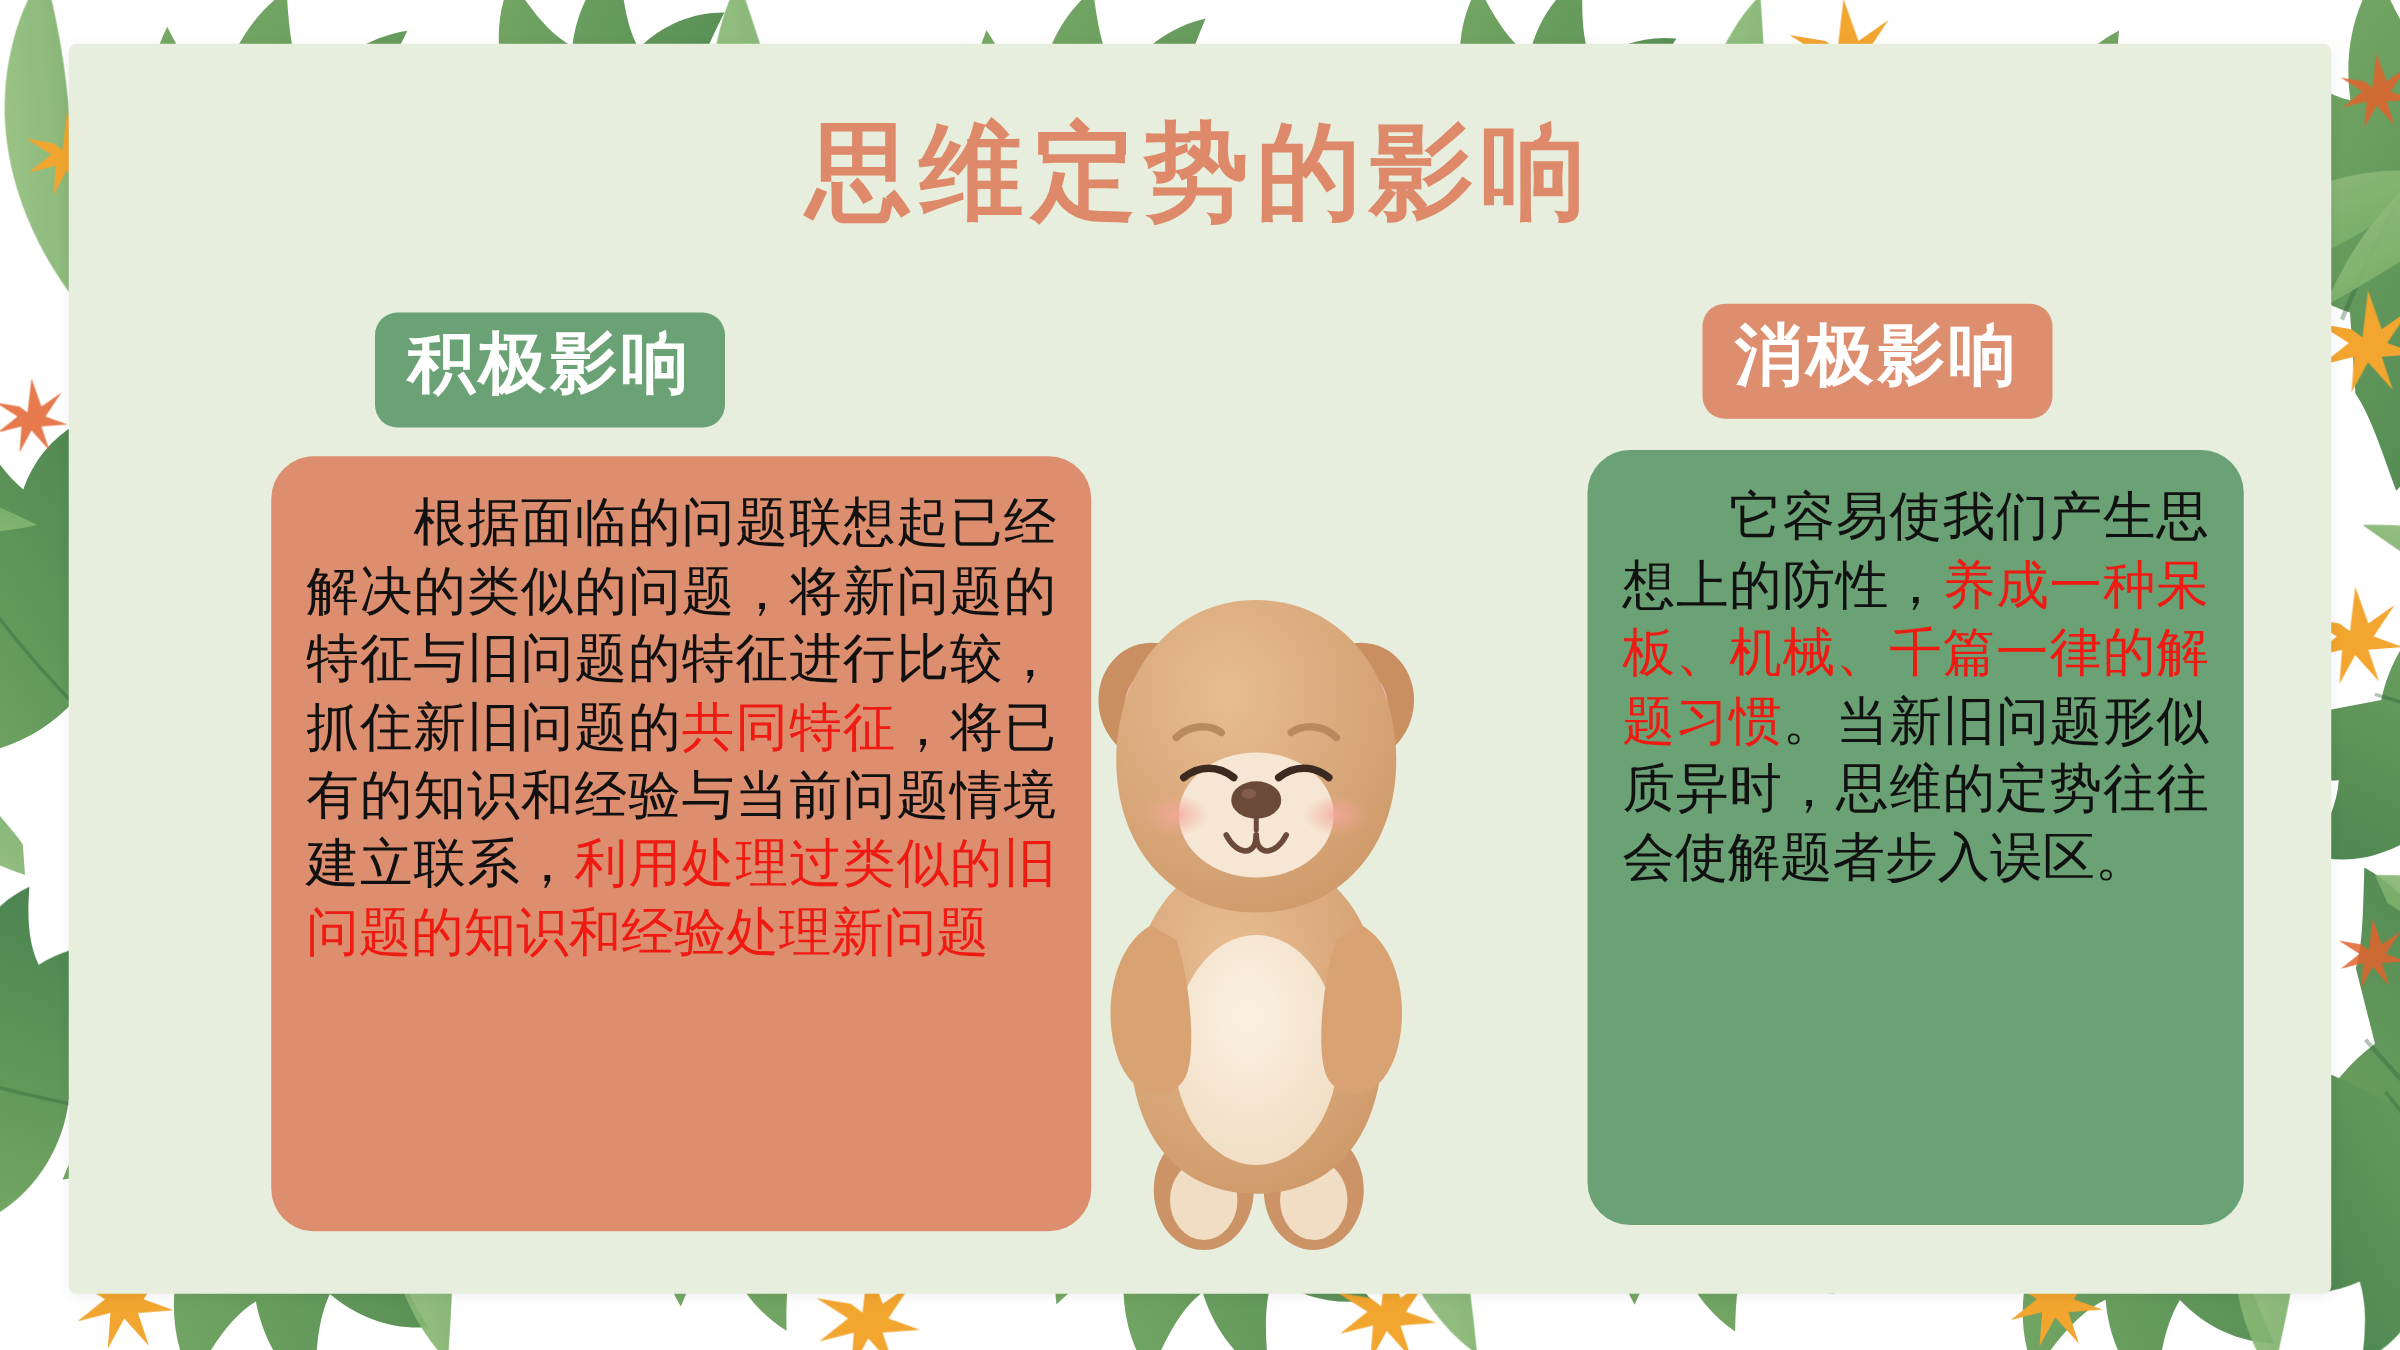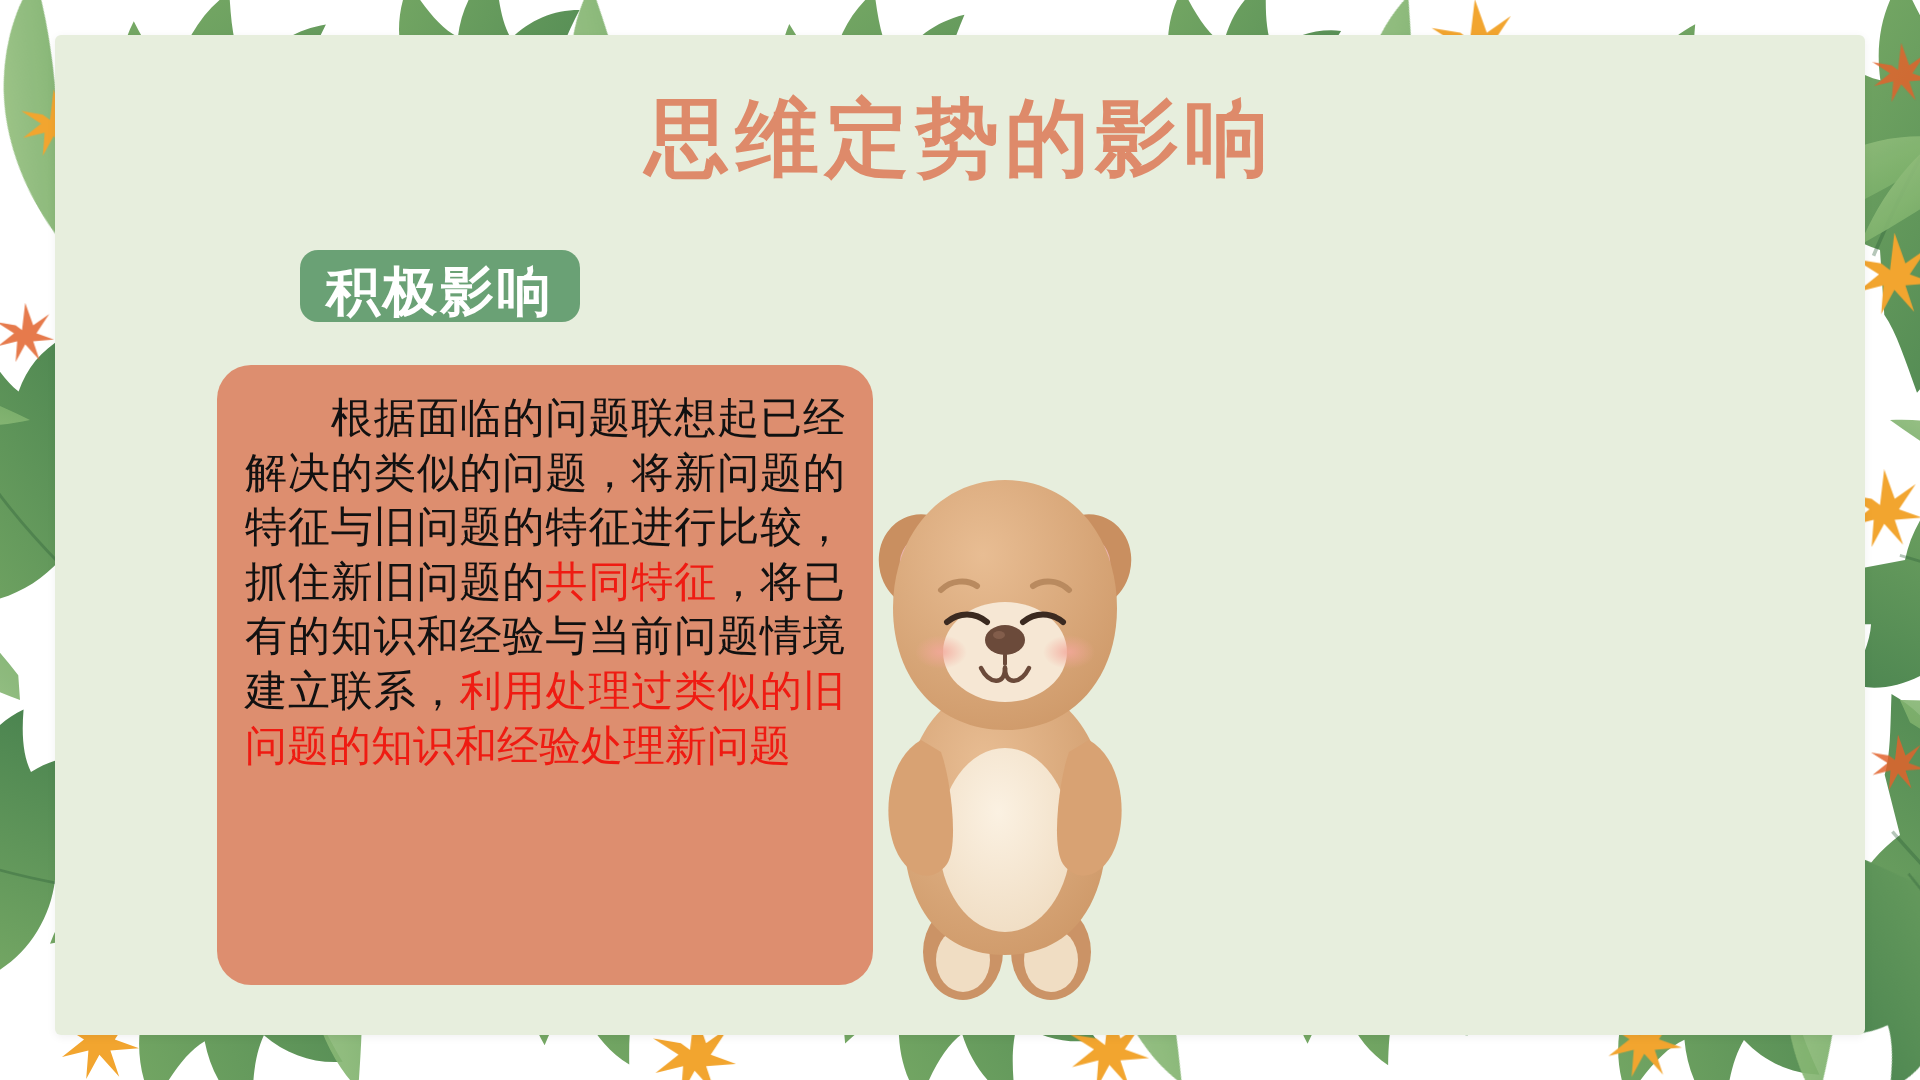--- a/index.html
+++ b/index.html
@@ -38,21 +38,21 @@
 
   
   .badge {
     position:absolute;
     border-radius:18px;
     color:#ffffff;
     font-weight:bold;
     font-size:54px;
     letter-spacing:3px;
     line-height:1;
-    padding:14px 26px 4px 26px;
+    padding:14px 26px 24px 26px;
     white-space:nowrap;
   }
   #badge-positive { left:245px; top:215px; background:#6aa175; }
   #badge-negative { left:1307px; top:208px; background:#dd8e6f; }
 
   
   .box {
     position:absolute;
     border-radius:34px;
     padding:26px 28px 22px 28px;
@@ -193,25 +193,29 @@
     </g>
   </svg>
 </div>
 
 <div id="card" style="background: rgb(231, 238, 221);">
 
   <div id="title" style="color: rgb(222, 138, 106);">思维定势的影响</div>
 
   <div class="badge" id="badge-positive" style="background: rgb(106, 161, 117);">积极影响</div>
 
+  <div class="badge" id="badge-negative" style="background: rgb(221, 142, 111);">消极影响</div>
 
   <div class="box" id="box-positive" style="background: rgb(221, 142, 111);">
     <span><span>　　根据面临的问题联想起已经解决的类似的问题，将新问题的特征与旧问题的特征进行比较，抓住新旧问题的</span><span class="hl" style="color: rgb(239, 27, 18);">共同特征</span><span>，将已有的知识和经验与当前问题情境建立联系，</span><span class="hl" style="color: rgb(239, 27, 18);">利用处理过类似的旧问题的知识和经验处理新问题</span></span>
   </div>
 
+  <div class="box" id="box-negative" style="background: rgb(106, 161, 117);">
+    <span><span>　　它容易使我们产生思想上的防性，</span><span class="hl" style="color: rgb(239, 27, 18);">养成一种呆板、机械、千篇一律的解题习惯</span><span>。当新旧问题形似质异时，思维的定势往往会使解题者步入误区。</span></span>
+  </div>
 
   <svg id="bear" viewBox="0 0 300 570">
     <defs>
       <radialGradient id="furg" cx="40%" cy="30%" r="75%">
         <stop offset="0%" stop-color="#e8bd93"></stop>
           <stop offset="100%" stop-color="#cf9a6a"></stop>
       </radialGradient>
       <radialGradient id="bellyg" cx="45%" cy="35%" r="70%">
         <stop offset="0%" stop-color="#fbf1e2"></stop>
           <stop offset="100%" stop-color="#f0ddc3"></stop>

